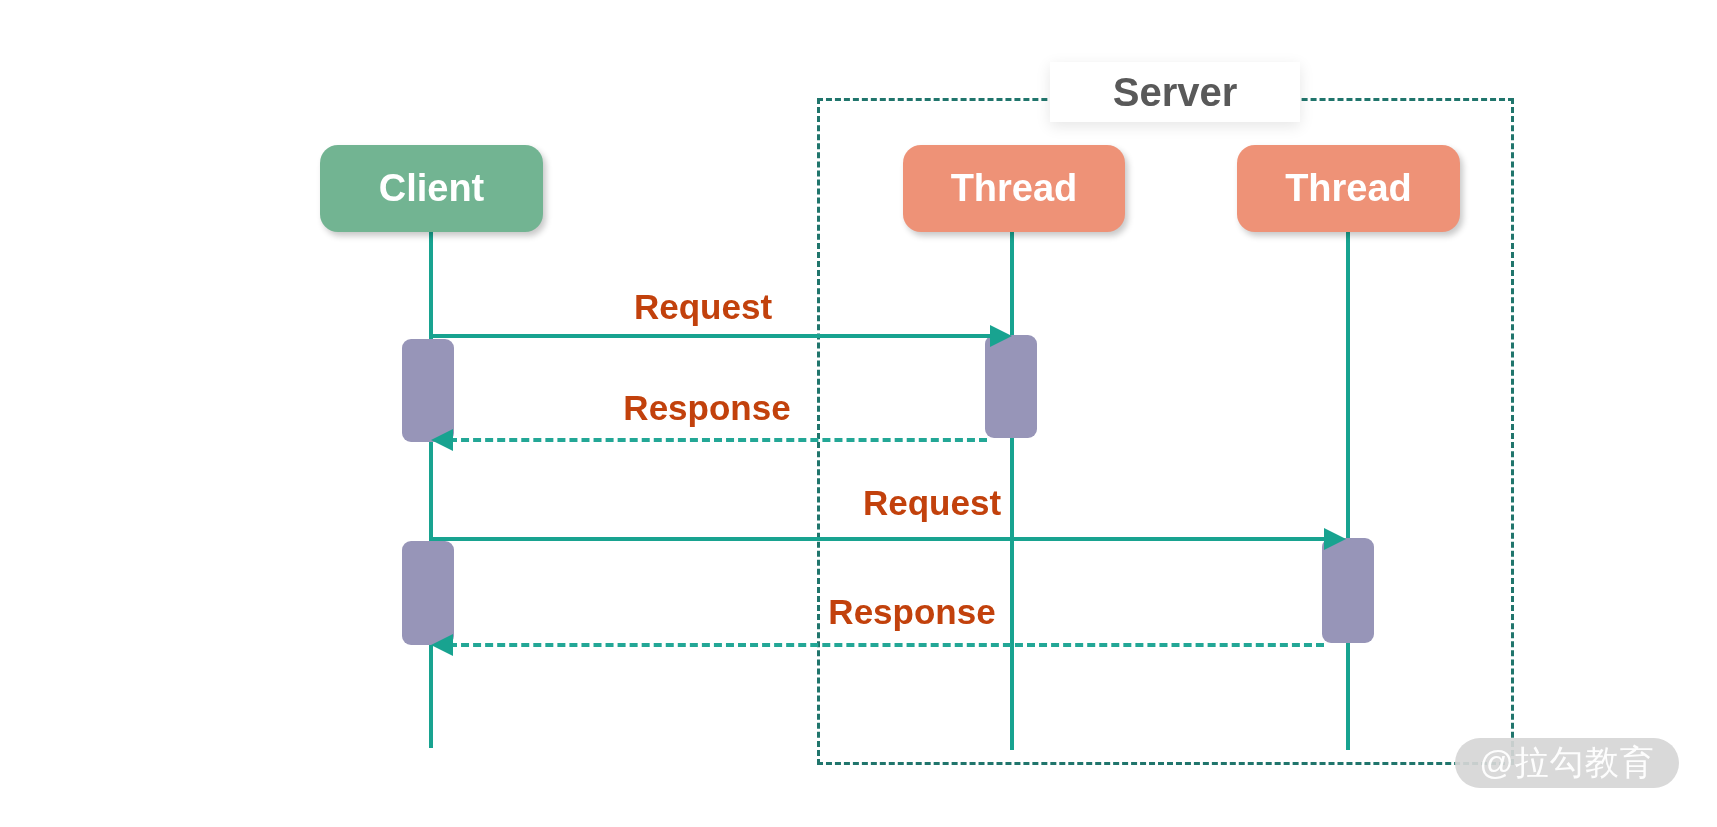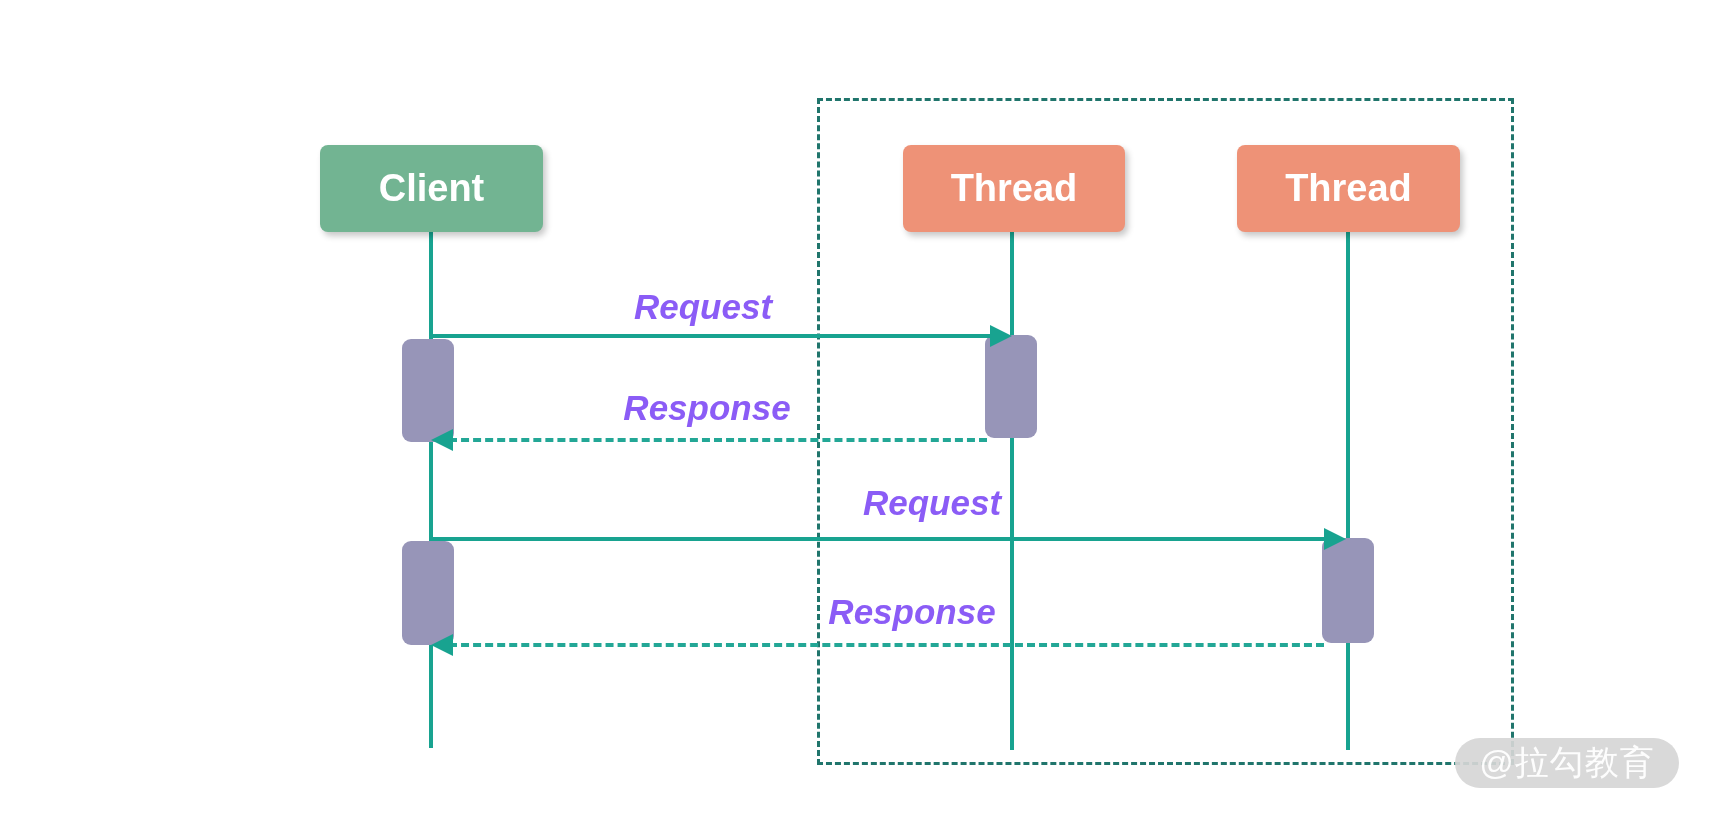--- a/index.html
+++ b/index.html
@@ -21,21 +21,21 @@
     position:absolute;left:1050px;top:62px;width:250px;height:60px;
     background:#ffffff;
     box-shadow:0 4px 14px rgba(0,0,0,0.10);
     display:flex;align-items:center;justify-content:center;
     font-size:40px;font-weight:bold;color:#595959;
     z-index:2;
   }
 
   
   .pbox{
-    position:absolute;height:87px;border-radius:8px;
+    position:absolute;height:87px;border-radius:18px;
     display:flex;align-items:center;justify-content:center;
     color:#ffffff;font-size:38px;font-weight:bold;
     box-shadow:3px 4px 6px rgba(0,0,0,0.22);
     z-index:5;
   }
   .pbox.client{left:320px;top:145px;width:223px;background:#72b492;}
   .pbox.thread1{left:903px;top:145px;width:222px;background:#ee9277;}
   .pbox.thread2{left:1237px;top:145px;width:223px;background:#ee9277;}
 
   
@@ -68,23 +68,22 @@
   .arrowhead.right{border-left:22px solid #18a390;}
   .arrowhead.left{border-right:22px solid #18a390;}
   .ah-req1{left:990px;top:325px;}
   .ah-resp1{left:431px;top:429px;}
   .ah-req2{left:1324px;top:528px;}
   .ah-resp2{left:431px;top:634px;}
 
   
   .msg-label{
     position:absolute;width:300px;text-align:center;
-    font-size:35px;font-weight:600;color:#8b5cf6;
+    font-size:35px;font-weight:600;color:#c2410c;
     z-index:4;
-    font-style:italic;
   }
   .lbl-req1{left:553px;top:287px;}
   .lbl-resp1{left:557px;top:388px;}
   .lbl-req2{left:782px;top:483px;}
   .lbl-resp2{left:762px;top:592px;}
 
   
   .watermark{
     position:absolute;left:1455px;top:738px;width:224px;height:50px;
     background:rgba(214,214,214,0.92);border-radius:31px;
@@ -92,20 +91,21 @@
     font-size:34px;color:rgba(255,255,255,0.95);letter-spacing:1px;
     z-index:6;
   }
 </style>
 </head>
 <body>
 
 <div id="canvas">
 
   <div class="server-frame"></div>
+  <div class="server-label">Server</div>
 
   <div class="lifeline client"></div>
   <div class="lifeline thread1"></div>
   <div class="lifeline thread2"></div>
 
   <div class="pbox client">Client</div>
   <div class="pbox thread1">Thread</div>
   <div class="pbox thread2">Thread</div>
 
   <div class="actbar a1"></div>

